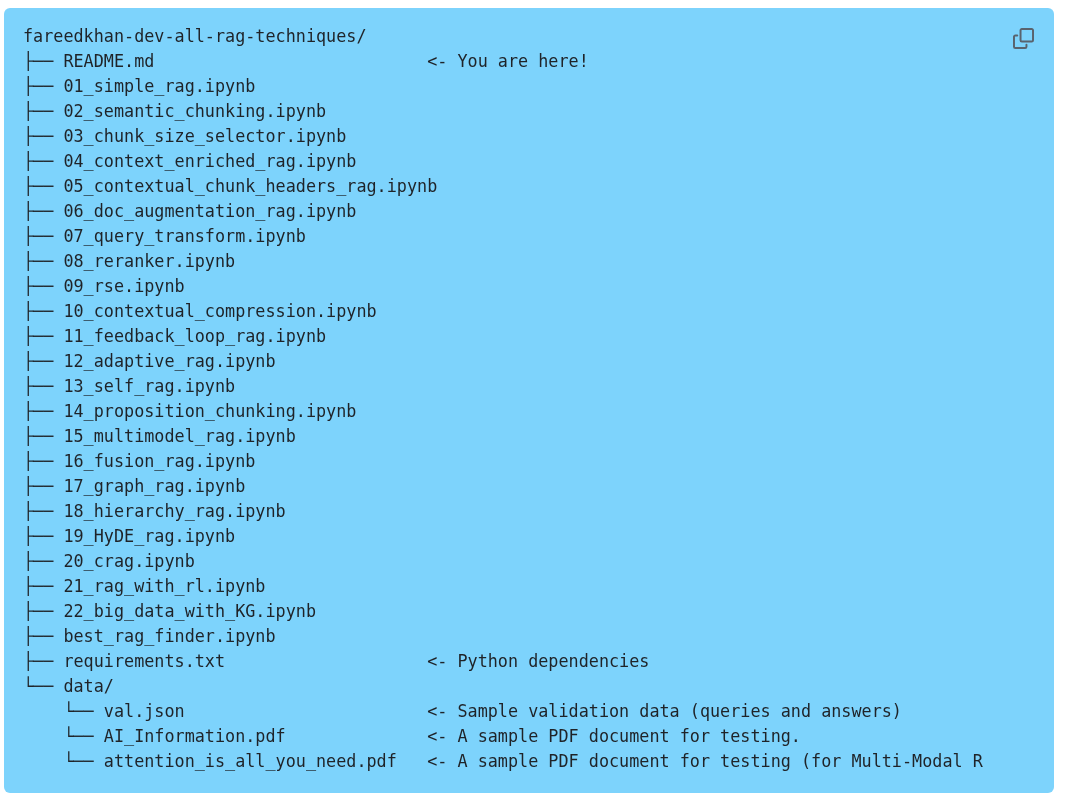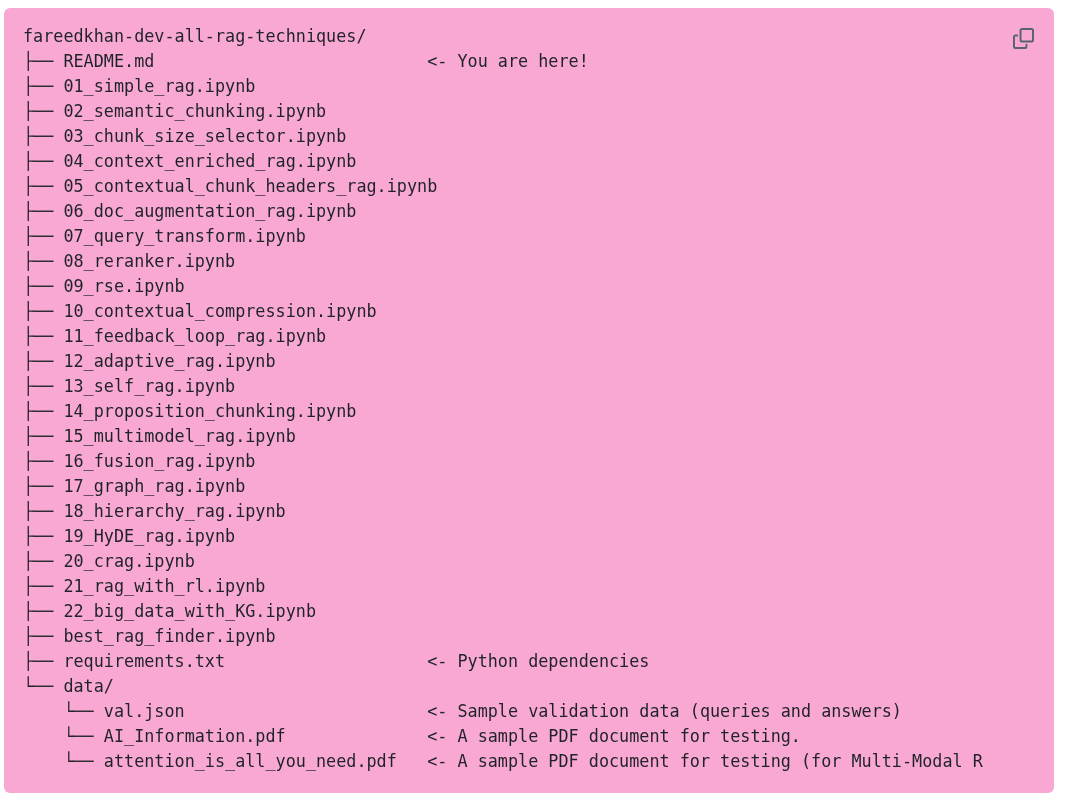--- a/index.html
+++ b/index.html
@@ -11,21 +11,21 @@
     position: relative;
     font-family: "Liberation Sans", sans-serif;
   }
   .code-block {
     position: absolute;
     left: 4px;
     top: 8px;
     width: 1050px;
     height: 785px;
     box-sizing: border-box;
-    background: #f9a8d4;
+    background: #7dd3fc;
     border-radius: 6px;
     padding: 16px 16px 16px 19px;
     overflow: hidden;
   }
   pre.tree {
     margin: 0;
     font-family: "DejaVu Sans Mono", "Liberation Mono", monospace;
     font-size: 16.8px;
     line-height: 25px;
     color: #1f2328;

